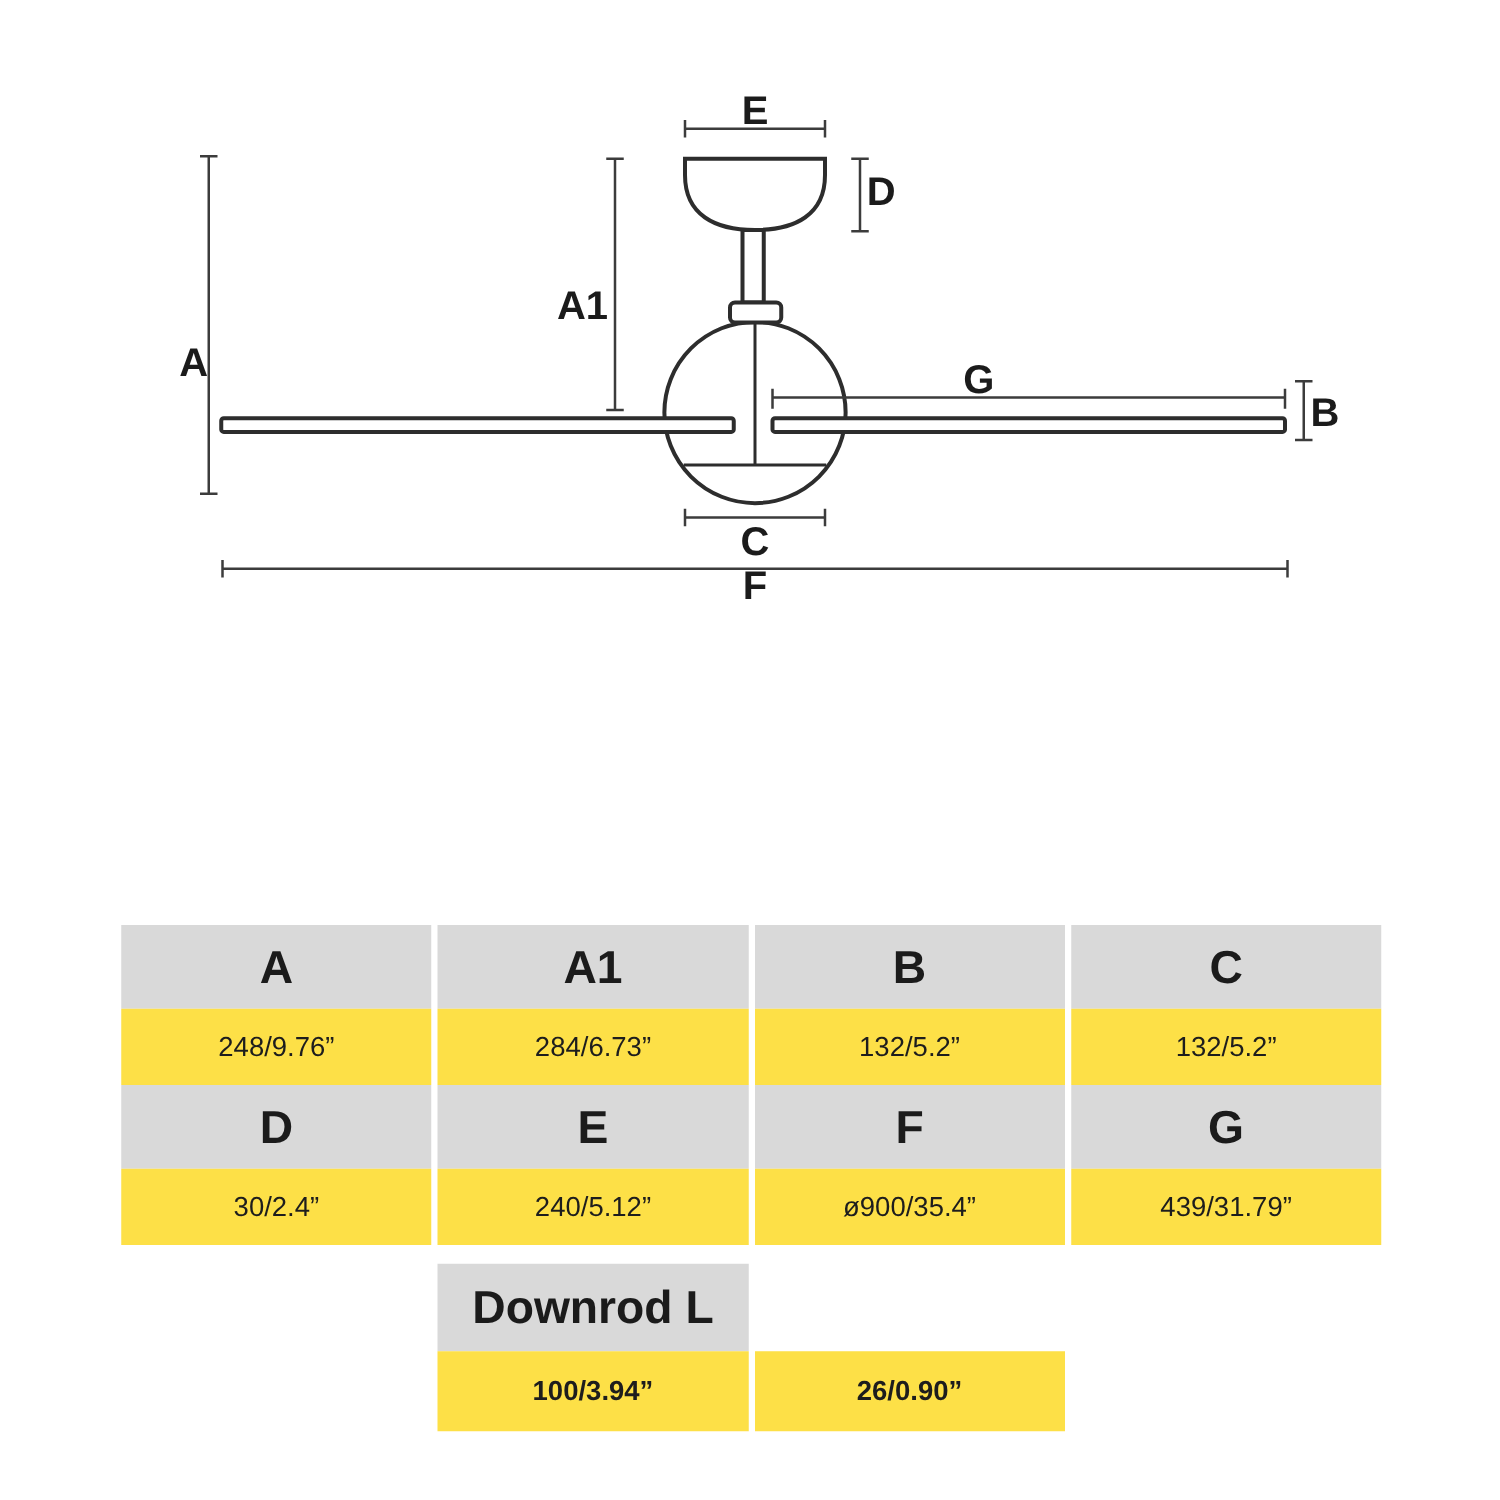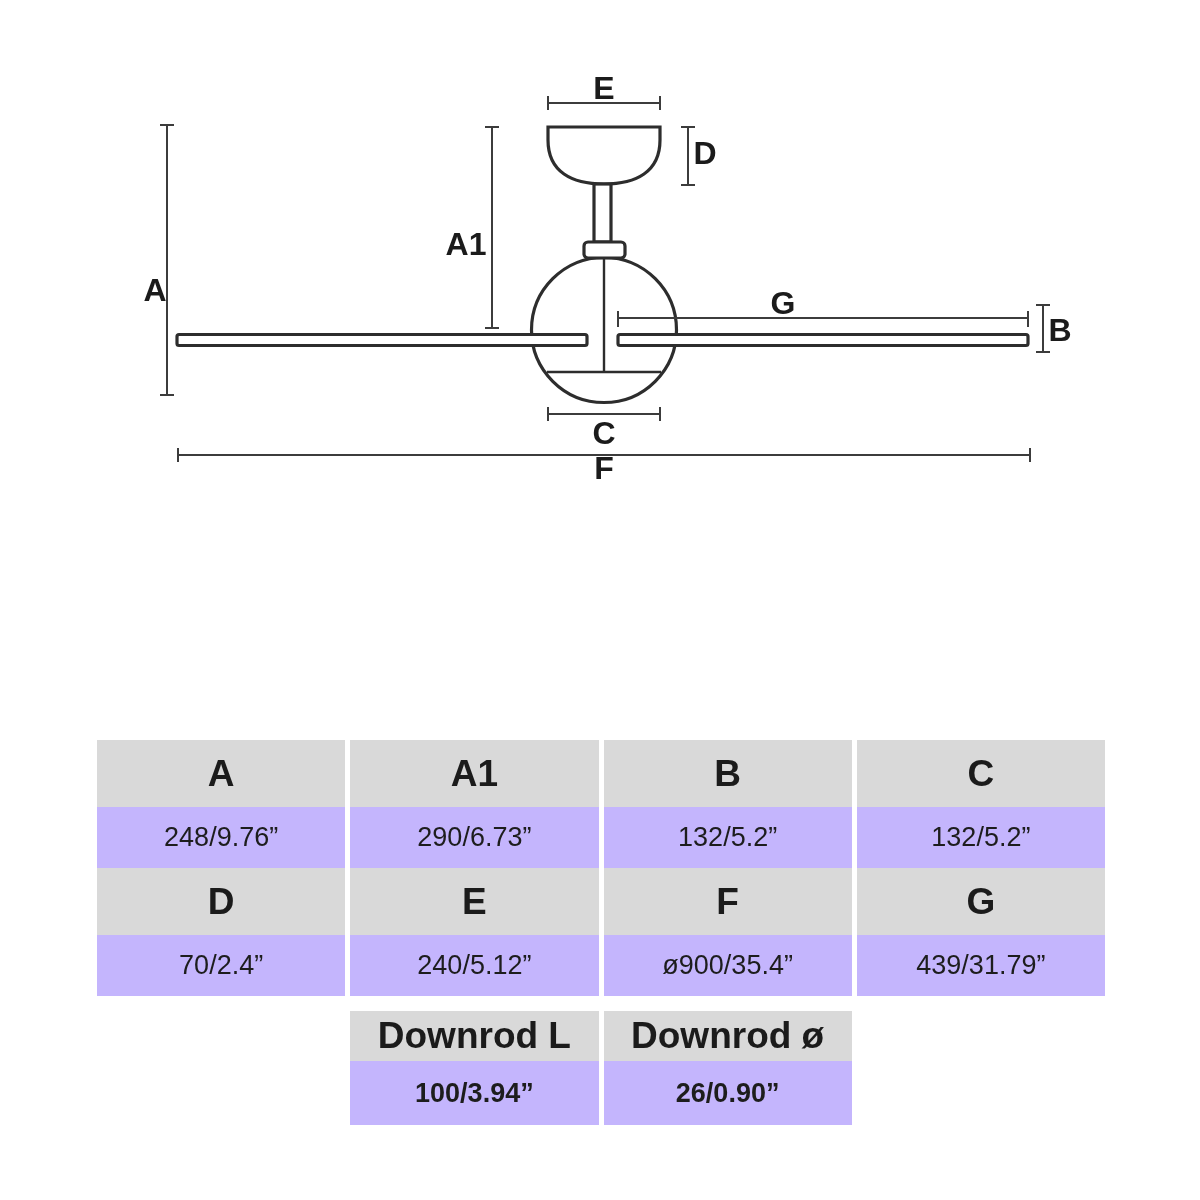--- a/index.html
+++ b/index.html
@@ -26,26 +26,26 @@
 
   .dim-table { position: absolute; left: 97px; top: 740px; width: 1008px; }
   .t-row { display: grid; grid-template-columns: repeat(4, 1fr); column-gap: 5px; }
   .h-cell {
     background: #d9d9d9;
     height: 67px;
     display: flex; align-items: center; justify-content: center;
     font-weight: bold; font-size: 37px; color: #1b1b1b;
   }
   .v-cell {
-    background: #c4b5fd;
+    background: #fde047;
     height: 61px;
     display: flex; align-items: center; justify-content: center;
-    font-size: 27px; color: #1d1d1d;
+    font-size: 22px; color: #1d1d1d;
   }
-  .row3 .h-cell { height: 50px; }
+  .row3 .h-cell { height: 70px; }
   .row3 .v-cell { height: 64px; font-weight: bold; }
   .col2 { grid-column: 2; }
   .col3 { grid-column: 3; }
   .spacer { height: 15px; }
 </style>
 </head>
 <body>
 
 <div class="page">
 
@@ -88,43 +88,42 @@
   <div class="dim-table">
 
     <div class="t-row">
       <div class="h-cell">A</div>
       <div class="h-cell">A1</div>
       <div class="h-cell">B</div>
       <div class="h-cell">C</div>
     </div>
     <div class="t-row">
       <div class="v-cell">248/9.76”</div>
-      <div class="v-cell">290/6.73”</div>
+      <div class="v-cell">284/6.73”</div>
       <div class="v-cell">132/5.2”</div>
       <div class="v-cell">132/5.2”</div>
     </div>
 
     <div class="t-row">
       <div class="h-cell">D</div>
       <div class="h-cell">E</div>
       <div class="h-cell">F</div>
       <div class="h-cell">G</div>
     </div>
     <div class="t-row">
-      <div class="v-cell">70/2.4”</div>
+      <div class="v-cell">30/2.4”</div>
       <div class="v-cell">240/5.12”</div>
       <div class="v-cell">ø900/35.4”</div>
       <div class="v-cell">439/31.79”</div>
     </div>
 
     <div class="spacer"></div>
 
     <div class="t-row row3">
       <div class="h-cell col2">Downrod L</div>
-      <div class="h-cell col3">Downrod ø</div>
     </div>
     <div class="t-row row3">
       <div class="v-cell col2">100/3.94”</div>
       <div class="v-cell col3">26/0.90”</div>
     </div>
 
   </div>
 </div>
 
 </body></html>

